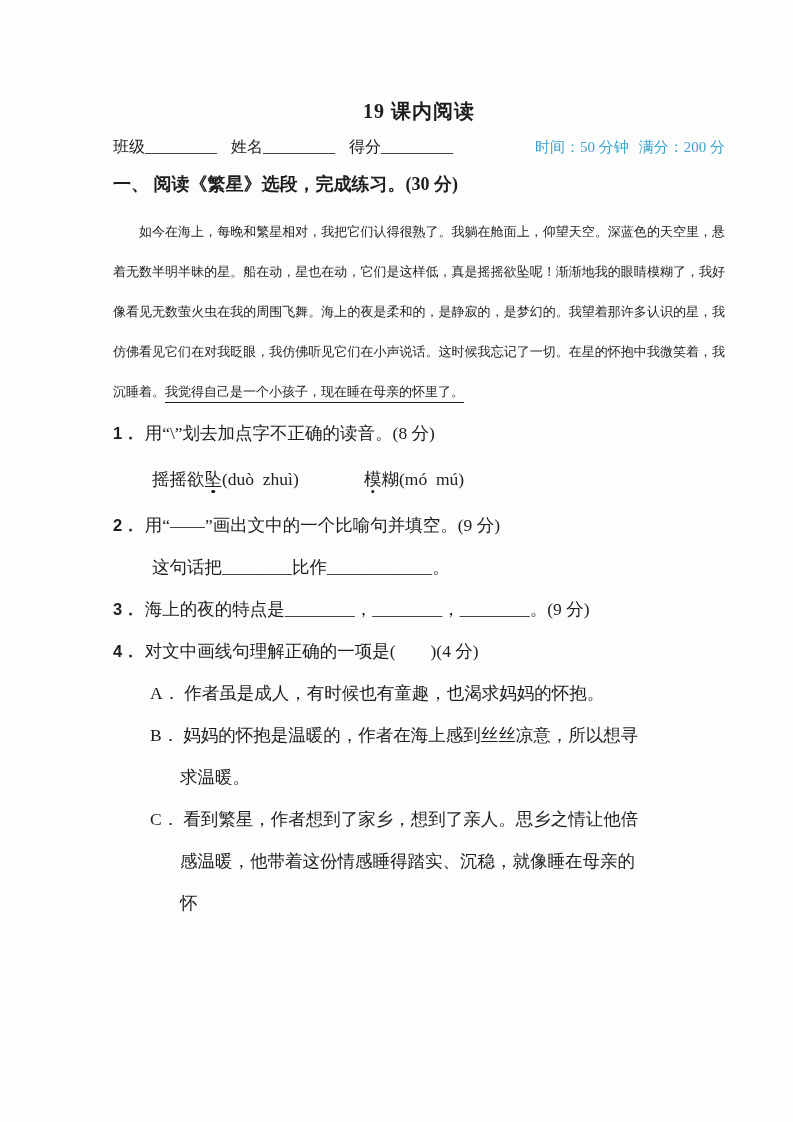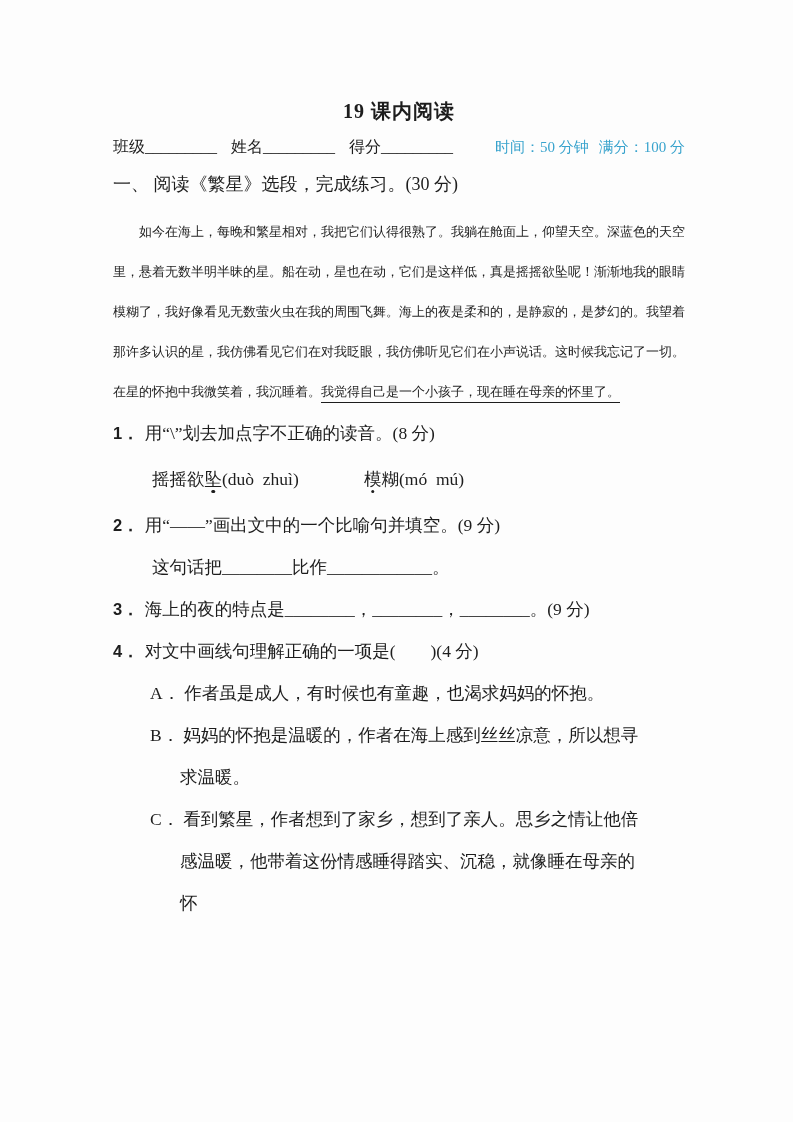--- a/index.html
+++ b/index.html
@@ -6,21 +6,21 @@
   body {
     width: 793px; height: 1122px;
     background: #fdfdfd;
     overflow: hidden;
     font-family: "Liberation Serif", "DejaVu Serif", serif;
     color: #1d1d1d;
   }
   .page {
     box-sizing: border-box;
     width: 793px; height: 1122px;
-    padding: 98px 108px 0 113px;
+    padding: 98px 68px 0 113px;
     position: relative;
   }
   .title {
     margin: 0;
     text-align: center;
     font-size: 20px;
     line-height: 26px;
     font-weight: 700;
     letter-spacing: 1px;
   }
@@ -38,21 +38,21 @@
     margin-left: auto;
     font-size: 15px;
     color: var(--accent, #38a3cd);
     white-space: pre-wrap;
   }
   .time-note .gap { display: inline-block; width: 10px; }
   .section-heading {
     margin: 14px 0 0;
     font-size: 18px;
     line-height: 24px;
-    font-weight: 400;
+    font-weight: 700;
   }
   .passage {
     margin: 16px 0 0;
     font-size: 13px;
     line-height: 40px;
     text-align: justify;
     text-indent: 2em;
   }
   .passage .ul-seg {
     text-decoration: underline;
@@ -107,21 +107,21 @@
 <body style="color: rgb(29, 29, 29);">
 
 <div class="page">
 
   <h1 class="title">19 课内阅读</h1>
 
   <div class="info-row">
     <span class="info-item"><span>班级</span><span class="blank-text">_________</span></span>
     <span class="info-item"><span>姓名</span><span class="blank-text">_________</span></span>
     <span class="info-item"><span>得分</span><span class="blank-text">_________</span></span>
-    <span class="time-note"><span>时间：50 分钟</span><span class="gap"></span><span>满分：100 分</span></span>
+    <span class="time-note"><span>时间：50 分钟</span><span class="gap"></span><span>满分：200 分</span></span>
   </div>
 
   <h2 class="section-heading">一、 阅读《繁星》选段，完成练习。(30 分)</h2>
 
   <p class="passage"><span>如今在海上，每晚和繁星相对，我把它们认得很熟了。我躺在舱面上，仰望天空。深蓝色的天空里，悬着无数半明半昧的星。船在动，星也在动，它们是这样低，真是摇摇欲坠呢！渐渐地我的眼睛模糊了，我好像看见无数萤火虫在我的周围飞舞。海上的夜是柔和的，是静寂的，是梦幻的。我望着那许多认识的星，我仿佛看见它们在对我眨眼，我仿佛听见它们在小声说话。这时候我忘记了一切。在星的怀抱中我微笑着，我沉睡着。</span><span class="ul-seg">我觉得自己是一个小孩子，现在睡在母亲的怀里了。</span></p>
 
   <div class="questions">
 
     <div class="question">
       <div class="q-line"><span class="q-num">1．</span><span>用“\”划去加点字不正确的读音。(8 分)</span></div>

